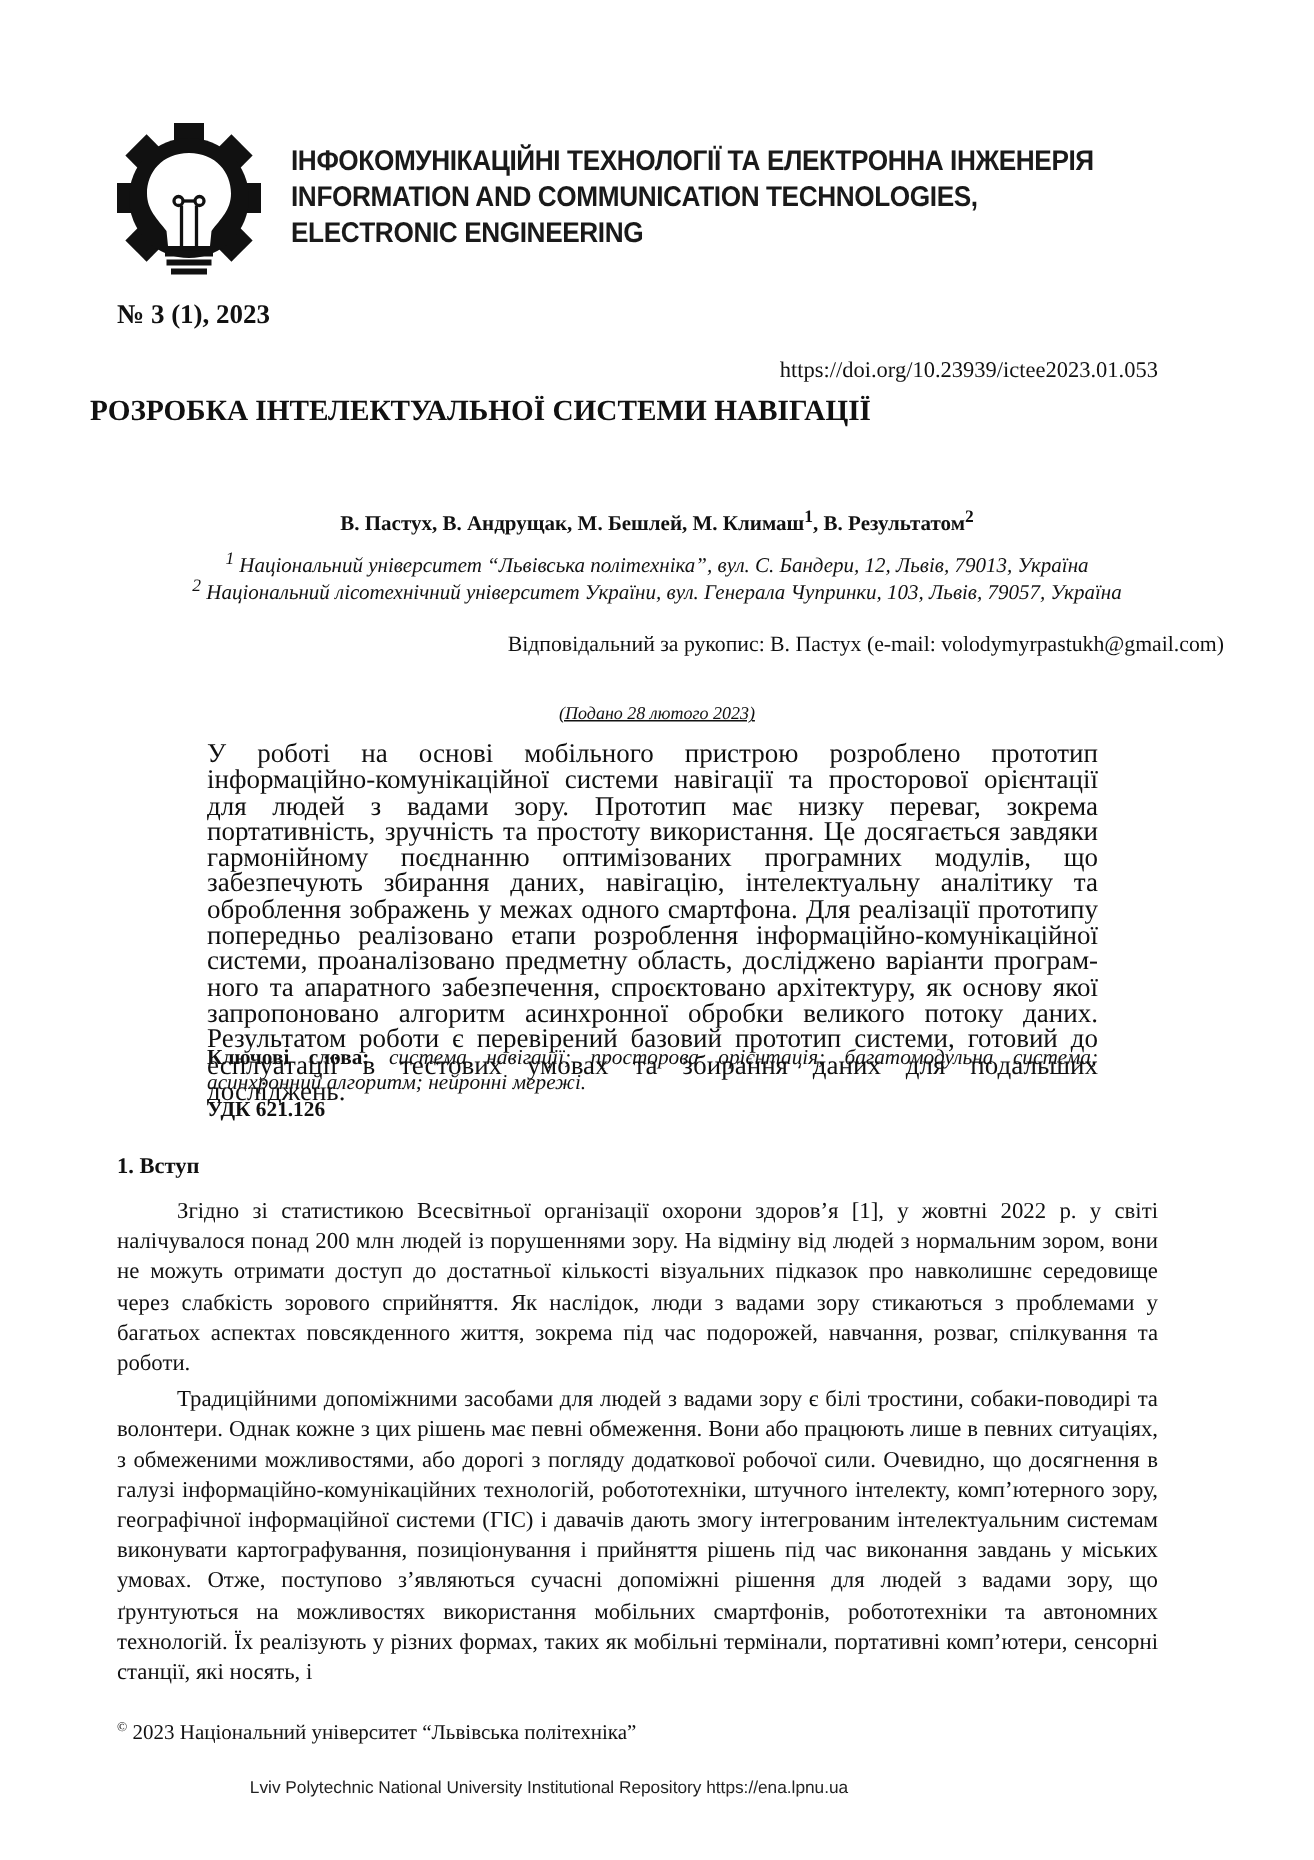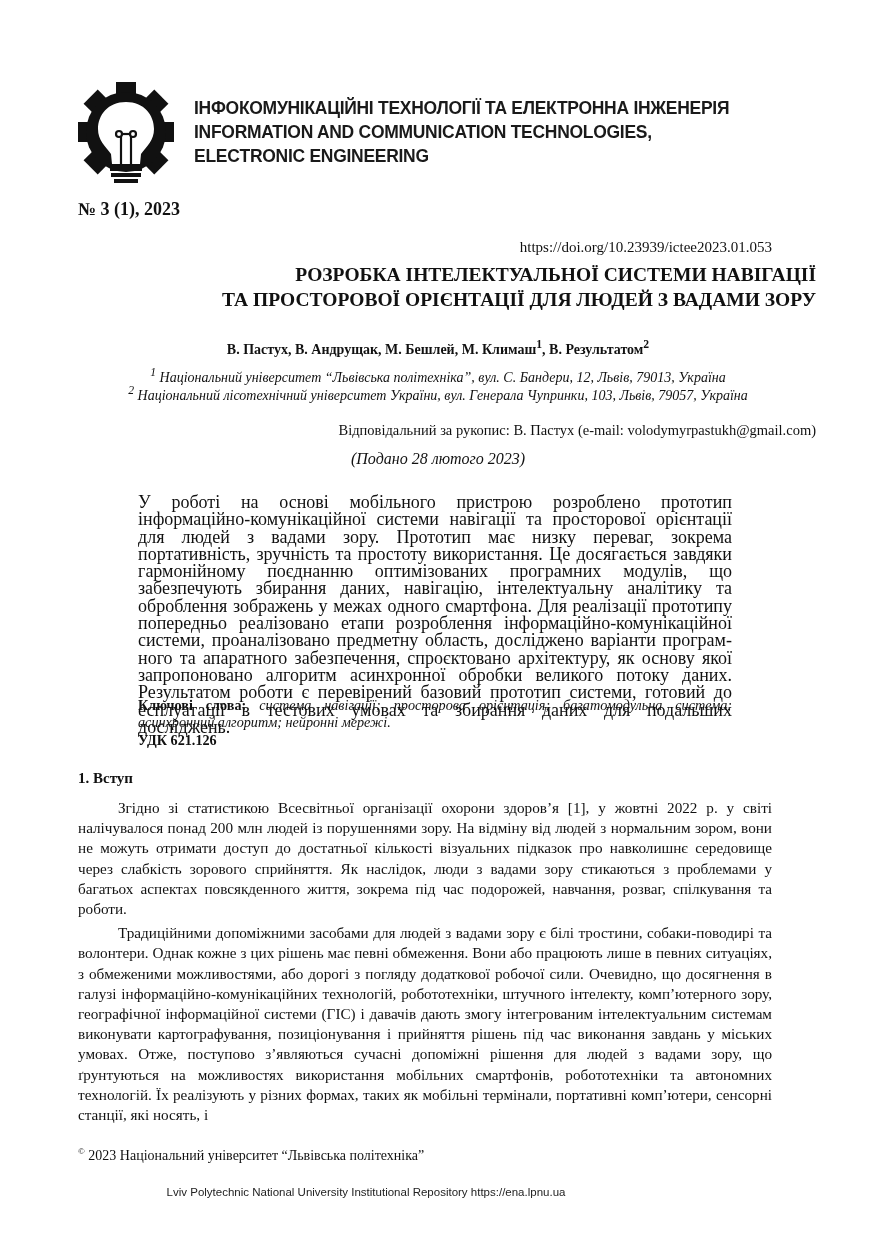--- a/index.html
+++ b/index.html
@@ -11,29 +11,29 @@
   .logo { left: 78px; top: 82px; width: 96px; height: 108px; }
   .journal-title {
     left: 194px; top: 96px; width: 620px;
     font-family: "Liberation Sans", sans-serif; font-weight: 600;
     font-size: 19px; line-height: 24px; color: #1a1a1a; letter-spacing: -0.3px;
     transform: scaleX(0.92); transform-origin: left top;
   }
   .issue { left: 78px; top: 199px; font-size: 18px; font-weight: bold; }
   .doi { right: 104px; top: 239px; font-size: 15px; text-align: right; padding-left: 24px; }
   .title {
-    left: 60px; width: 756px; top: 262px; text-align: right;
+    left: 60px; width: 756px; top: 262px; text-align: left;
     font-weight: bold; font-size: 19.5px; line-height: 25px;
   }
   .authors { left: 60px; width: 756px; top: 338px; text-align: center; font-weight: bold; font-size: 14px; }
   .affil { left: 40px; width: 796px; text-align: center; font-style: italic; font-size: 14px; line-height: 18px; }
   .aff1 { top: 364px; }
   .aff2 { top: 382px; }
   .corresp { left: 60px; width: 756px; top: 422px; text-align: right; font-size: 14.5px; }
-  .submitted { left: 60px; width: 756px; top: 450px; text-align: center; font-style: italic; font-size: 16px; }
+  .submitted { left: 60px; width: 756px; top: 468px; text-align: center; font-style: italic; font-size: 12px; text-decoration: underline; }
   .abstract {
     left: 138px; width: 594px; top: 494px; font-size: 18px; line-height: 17.3px;
     text-align: justify; hyphens: manual;
   }
   .keywords { left: 138px; width: 594px; top: 697px; font-size: 14.2px; line-height: 17.3px; text-align: justify; }
   .keywords .kw-label { font-weight: bold; }
   .keywords .kw-text { font-style: italic; }
   .udc { left: 138px; top: 732px; font-size: 14.2px; font-weight: bold; }
   .section { left: 78px; top: 770px; font-size: 15px; font-weight: bold; }
   .body-text {
@@ -88,21 +88,20 @@
   <div>INFORMATION AND COMMUNICATION TECHNOLOGIES,</div>
   <div>ELECTRONIC ENGINEERING</div>
 </div>
 
 <div class="abs issue">№ 3 (1), 2023</div>
 
 <div class="abs doi">https://doi.org/10.23939/ictee2023.01.053</div>
 
 <div class="abs title">
   <div>РОЗРОБКА ІНТЕЛЕКТУАЛЬНОЇ СИСТЕМИ НАВІГАЦІЇ</div>
-  <div>ТА ПРОСТОРОВОЇ ОРІЄНТАЦІЇ ДЛЯ ЛЮДЕЙ З ВАДАМИ ЗОРУ</div>
 </div>
 
 <div class="abs authors">
   <span>В. Пастух, В. Андрущак, М. Бешлей, М. Климаш</span><sup>1</sup><span>, В. Результатом</span><sup>2</sup>
 </div>
 
 <div class="abs affil aff1">
   <sup>1</sup>
   <span>Національний університет “Львівська політехніка”, вул. С. Бандери, 12, Львів, 79013, Україна</span>
 </div>

